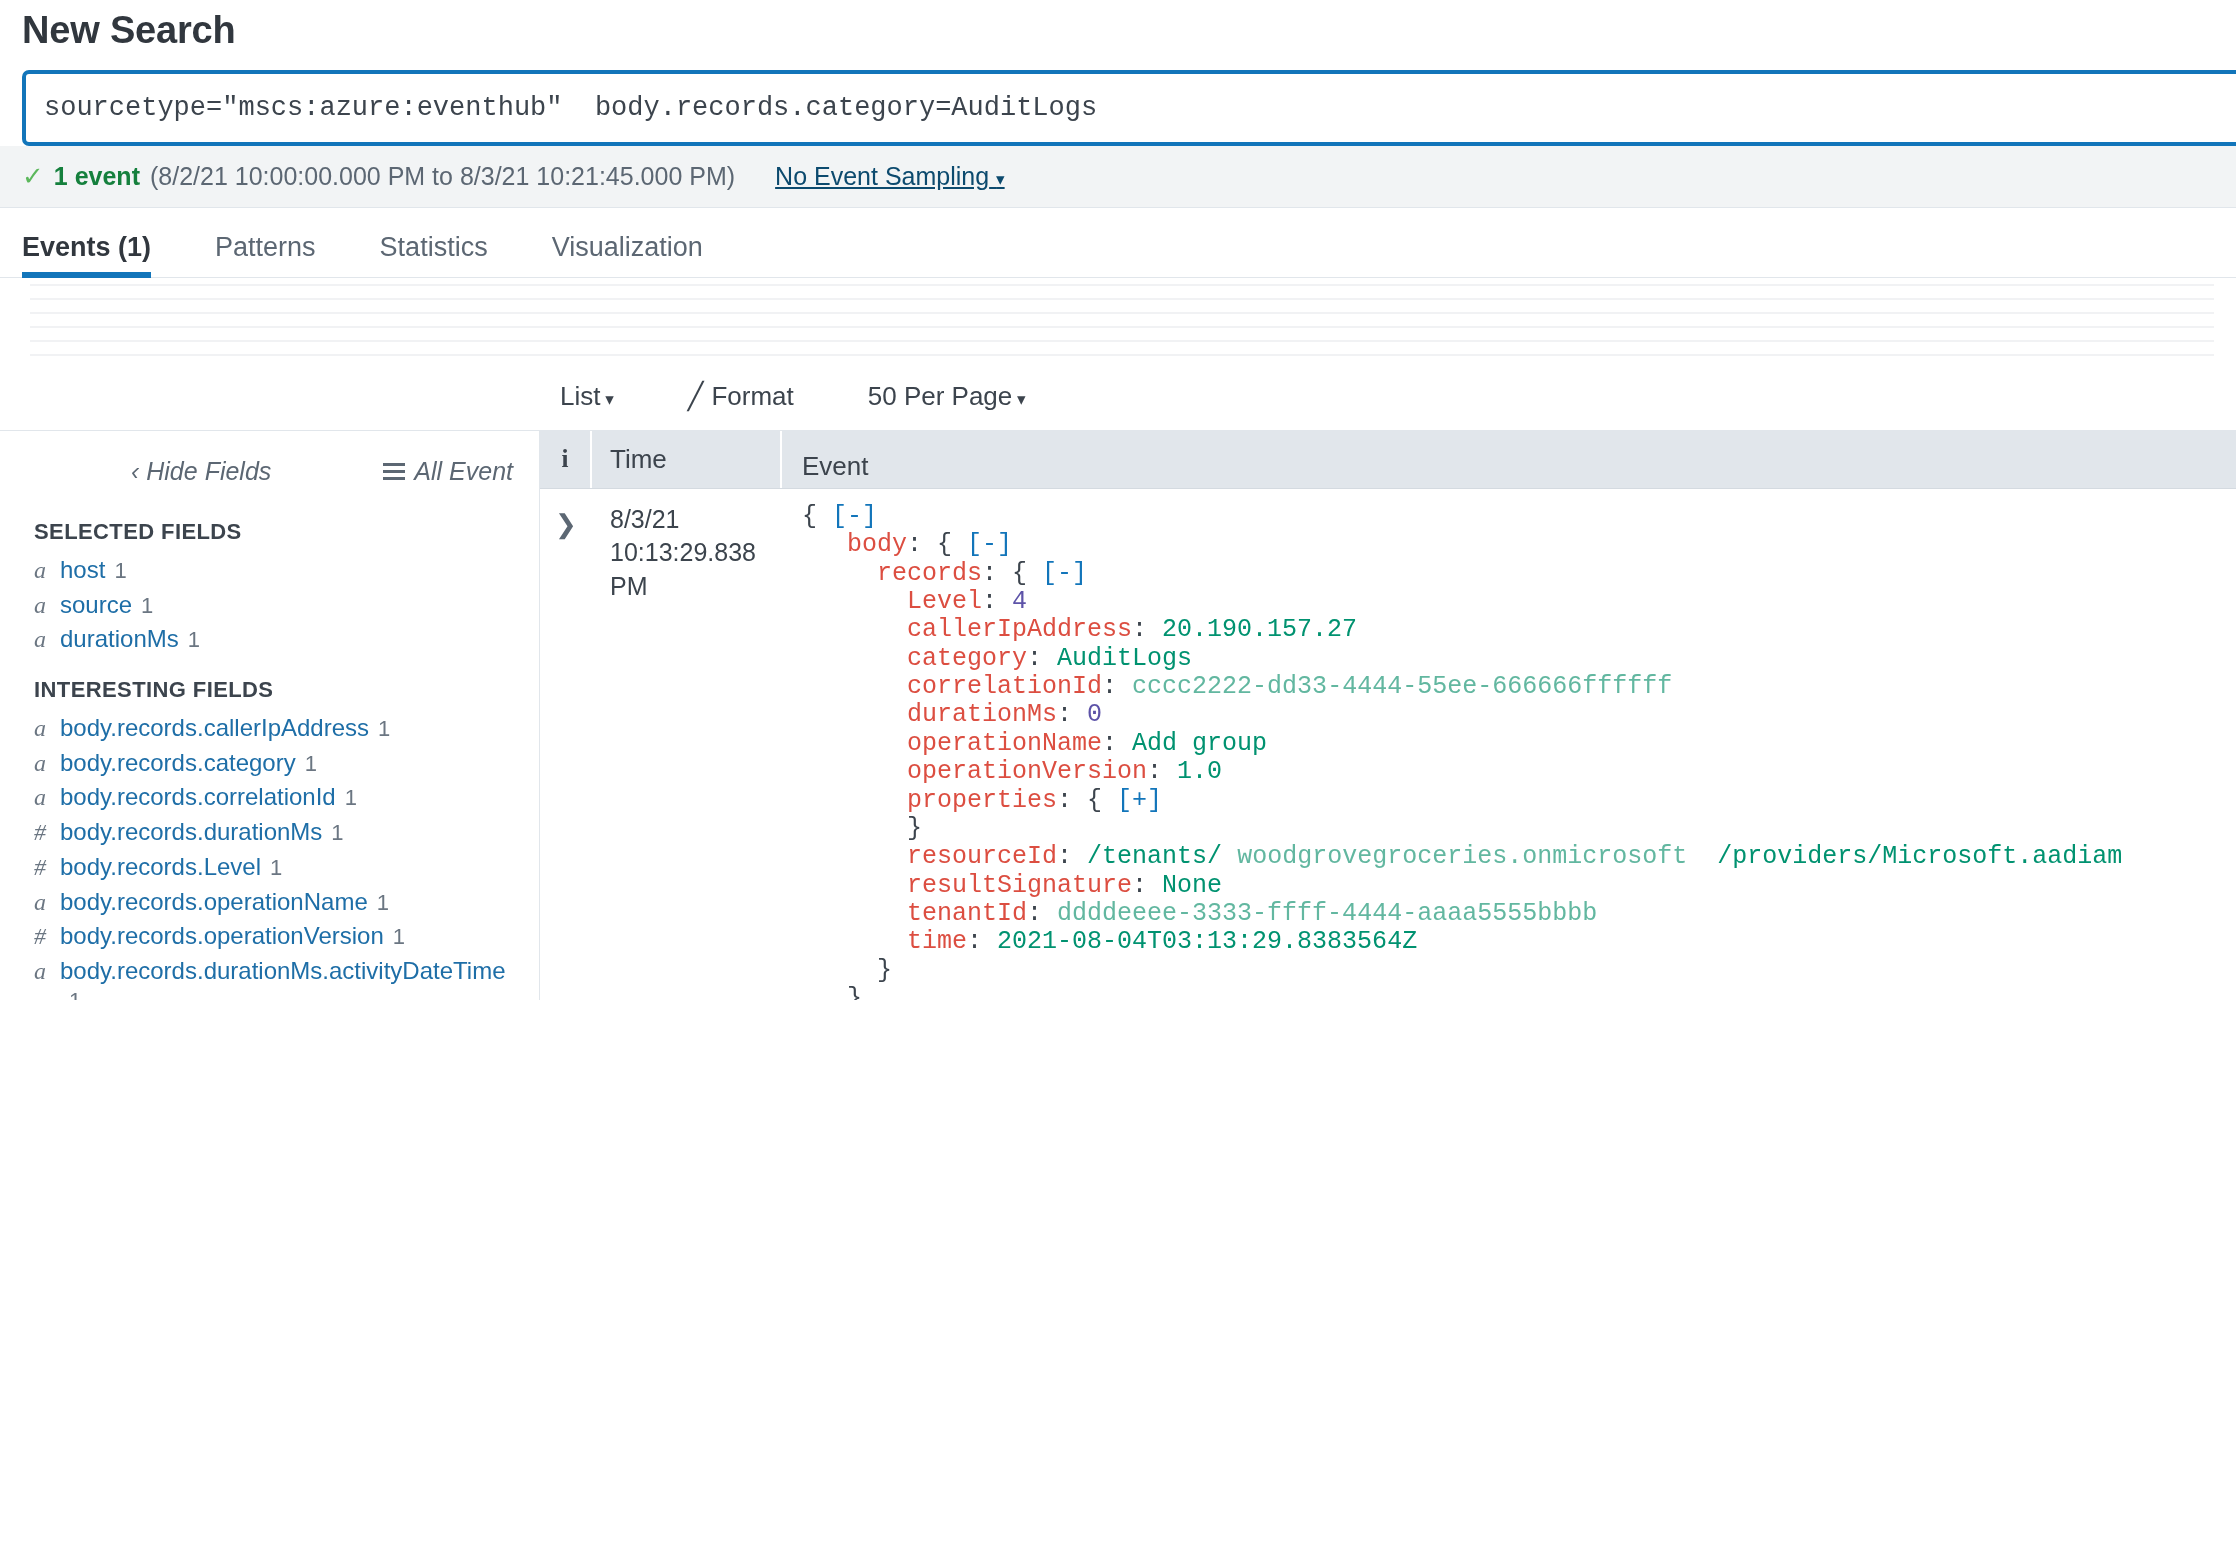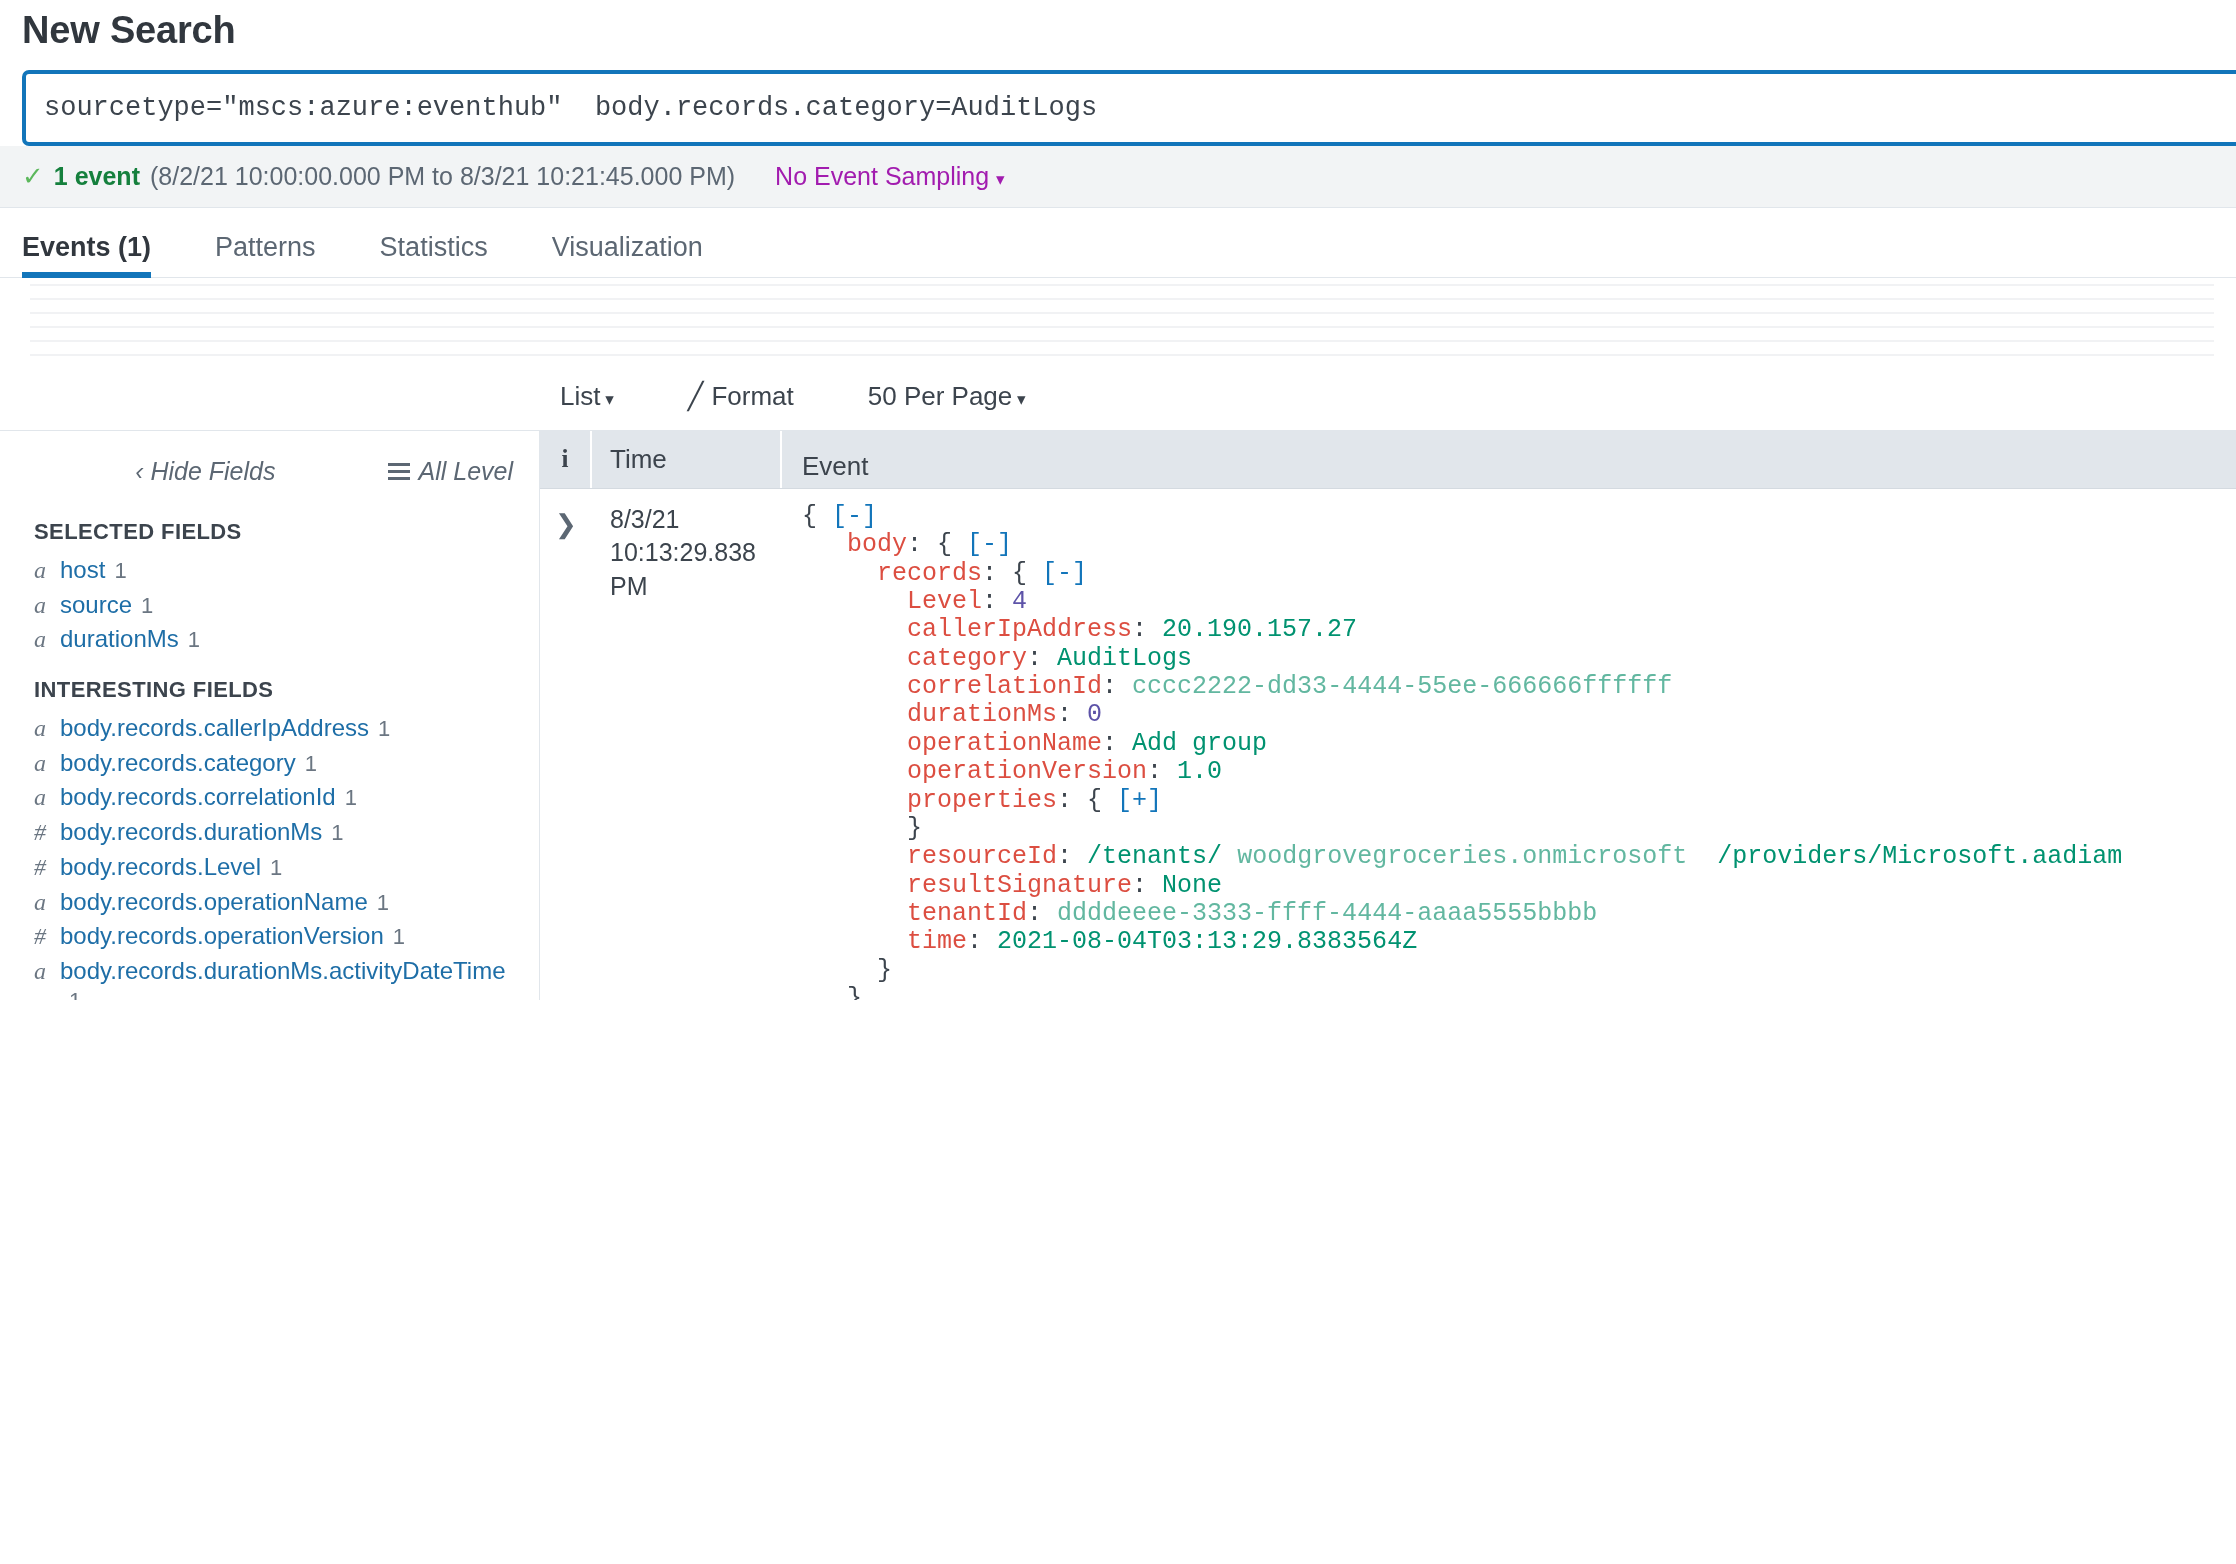--- a/index.html
+++ b/index.html
@@ -50,21 +50,21 @@
     height: 62px;
     display: flex;
     align-items: center;
     padding-left: 22px;
     gap: 10px;
   }
   .check { color: #5cb85c; font-size: 26px; line-height: 1; }
   .evt-count { font-size: 25px; font-weight: bold; color: #15803d; }
   .evt-range { font-size: 25px; color: #5c6773; }
   .sampling {
-    font-size: 25px; color: #a21caf; margin-left: 30px; cursor: pointer;
+    font-size: 25px; color: #0c4a6e; margin-left: 30px; cursor: pointer; text-decoration: underline;
   }
   .caret-down { font-size: 17px; }
 
   
   .tabs {
     display: flex;
     align-items: flex-end;
     gap: 16px;
     height: 70px;
     padding-left: 22px;
@@ -349,21 +349,21 @@
         <span class="sb-hide">
           <span>‹</span>
           <span>Hide Fields</span>
         </span>
         <span class="sb-all">
           <span class="list-icon">
               <i></i>
               <i></i>
               <i></i>
             </span>
-          <span>All Level</span>
+          <span>All Event</span>
         </span>
       </div>
 
       <div class="sb-section">SELECTED FIELDS</div>
       <div id="selected-fields">
           <div class="field-row">
             <span class="field-type">a</span>
             <span><span class="field-name">host</span><span class="field-count">1</span></span>
           </div>
           <div class="field-row">

